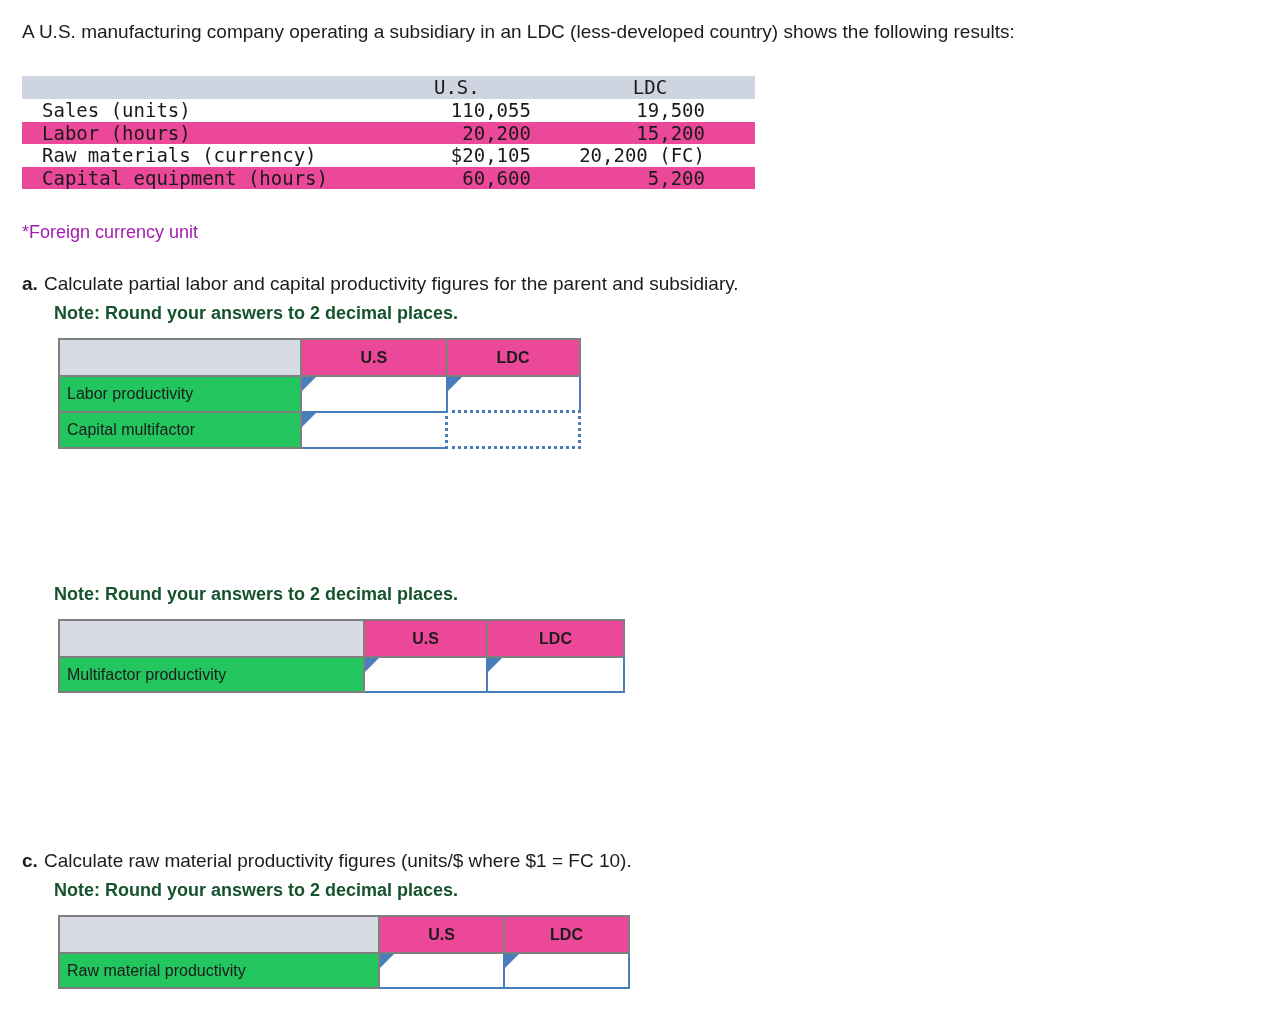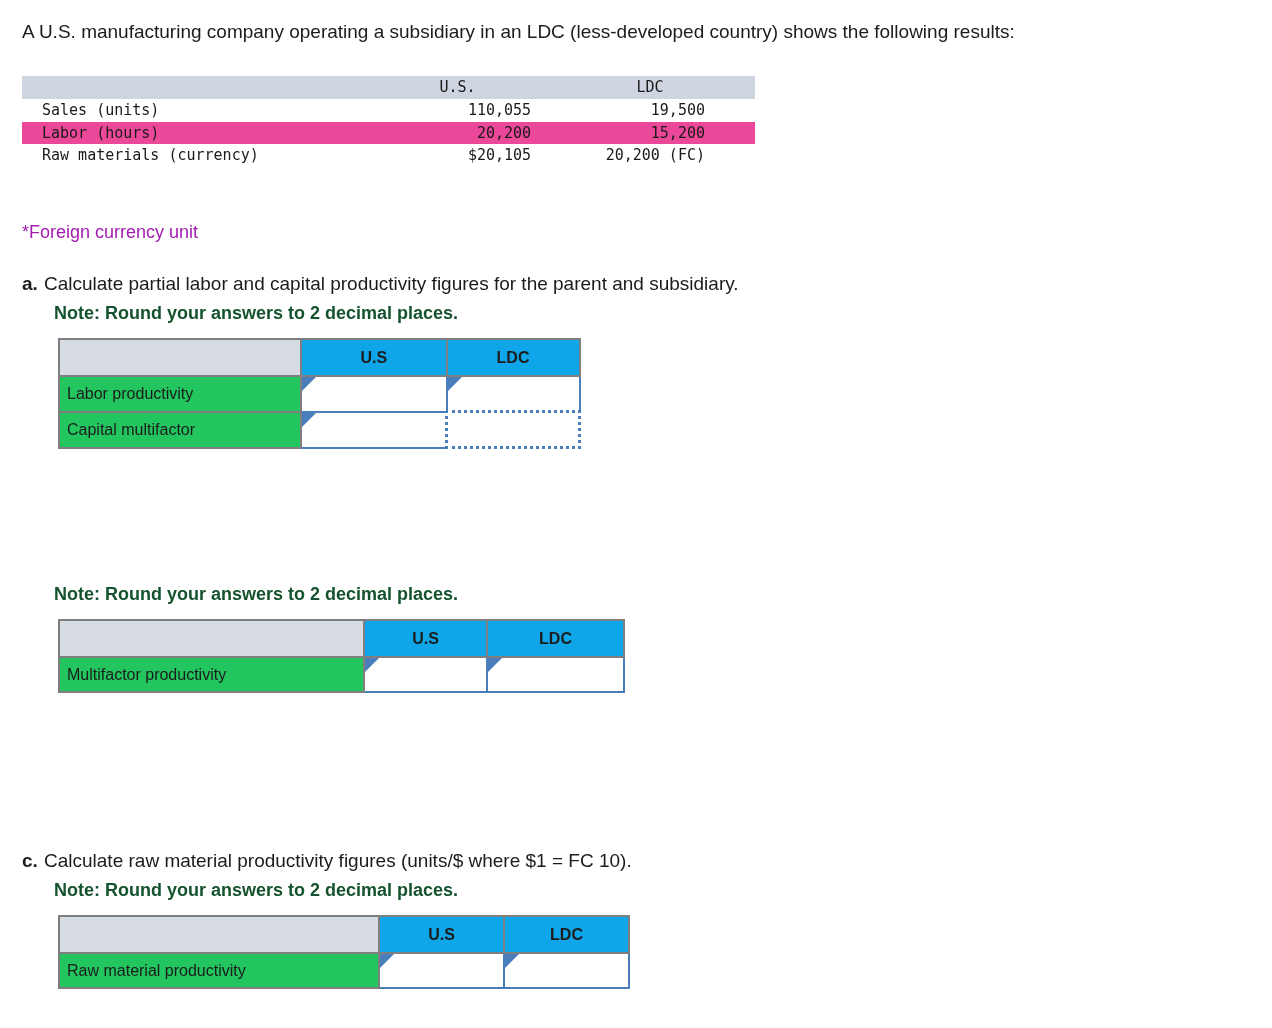--- a/index.html
+++ b/index.html
@@ -29,21 +29,21 @@
   }
 
   
   .data-table {
     position: absolute;
     left: 22px;
     top: 76px;
     width: 733px;
     border-collapse: collapse;
     font-family: "DejaVu Sans Mono", monospace;
-    font-size: 15px;
+    font-size: 19px;
   }
   .data-table th,
   .data-table td {
     padding: 0;
     border: none;
     line-height: 22.5px;
     height: 22.5px;
     font-weight: normal;
   }
   .data-table thead tr { background: #ced5e0; }
@@ -93,21 +93,21 @@
     border-collapse: collapse;
     table-layout: fixed;
   }
   .ans-table td {
     border: 2px solid #7f7f7f;
     padding: 0;
     height: 33px;
     background: #ffffff;
   }
   .ans-table .hdr {
-    background: #0ea5e9;
+    background: #ec4899;
     text-align: center;
     font-size: 16px;
     font-weight: bold;
     color: #1c1c1c;
     height: 35px;
   }
   .ans-table .hdr.blank { background: #d6dbe4; }
   .ans-table .rowlabel {
     text-align: left;
     padding-left: 7px;
@@ -182,20 +182,25 @@
     <tr class="shade">
       <td class="c-label">Labor (hours)</td>
       <td class="c-us">20,200</td>
       <td class="c-ldc">15,200</td>
     </tr>
     <tr>
       <td class="c-label">Raw materials (currency)</td>
       <td class="c-us">$20,105</td>
       <td class="c-ldc">20,200 (FC)</td>
     </tr>
+    <tr class="shade">
+      <td class="c-label">Capital equipment (hours)</td>
+      <td class="c-us">60,600</td>
+      <td class="c-ldc">5,200</td>
+    </tr>
   </tbody>
 </table>
 
 <div class="fc-note">*Foreign currency unit</div>
 
 <div class="qblock" id="block-a">
   <div class="qline">
     <span class="qletter">a.</span><span>Calculate partial labor and capital productivity figures for the parent and subsidiary.</span>
   </div>
   <div class="qnote">Note: Round your answers to 2 decimal places.</div>

